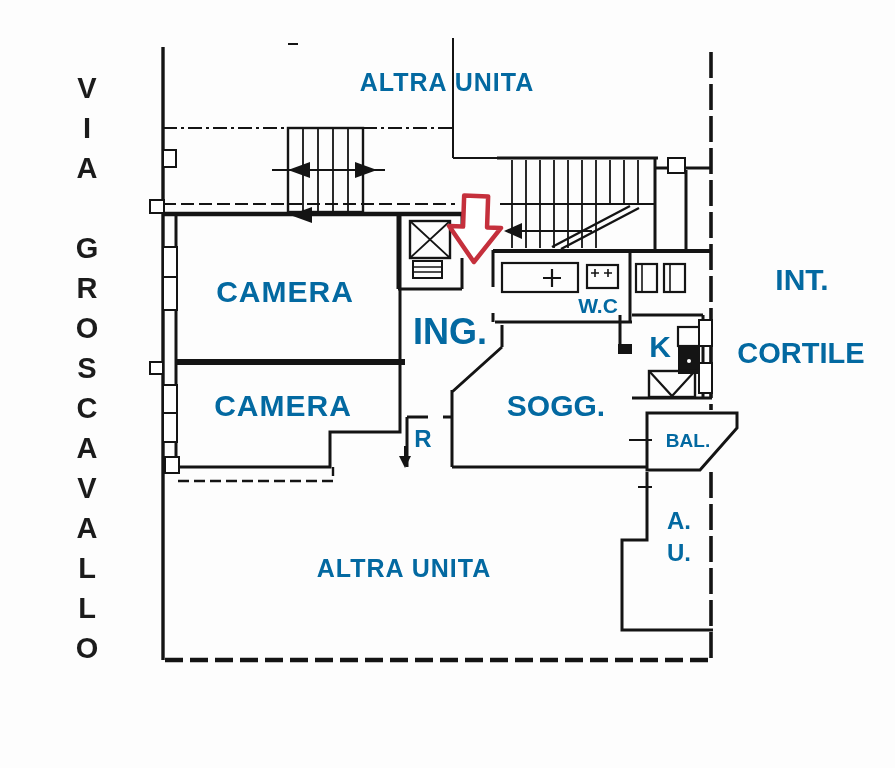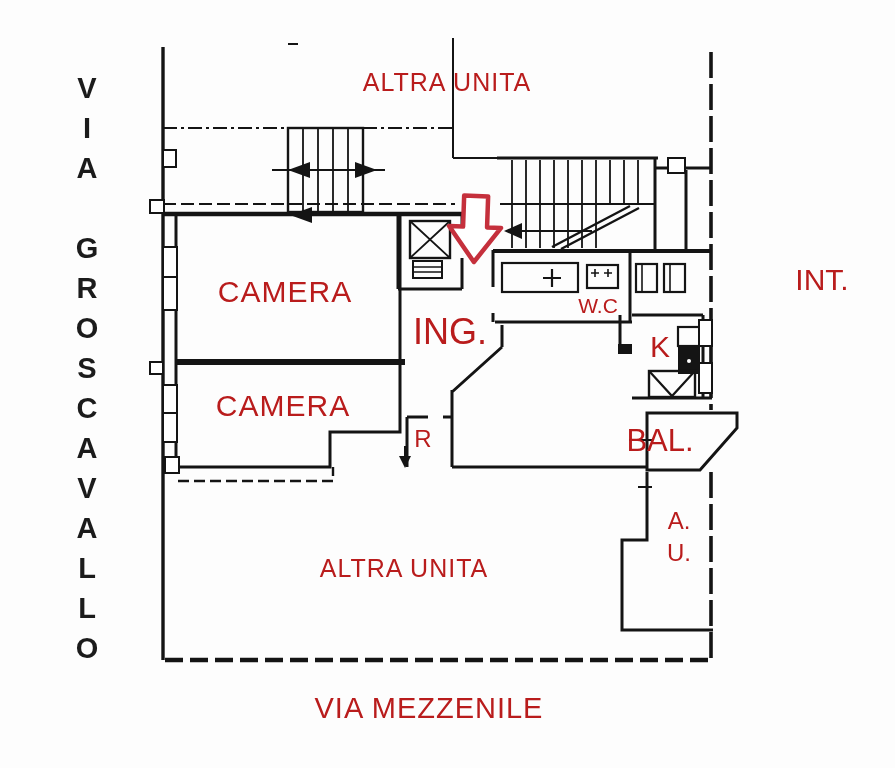--- a/index.html
+++ b/index.html
@@ -8,23 +8,23 @@
     width:895px;height:768px;
     background:#fdfdfd;
     font-family:"Liberation Sans", sans-serif;
     color:#1b1b1b;
     overflow:hidden;
   }
   .plan-svg{position:absolute;left:0;top:0;}
   .lbl{
     position:absolute;
     transform:translate(-50%,-50%);
-    font-weight:400;
+    font-weight:700;
     white-space:nowrap;
-    color:#b91c1c;
+    color:#0369a1;
     line-height:1;
   }
   .lbl-street-left{
     position:absolute;
     left:70px;top:72px;
     writing-mode:vertical-lr;
     text-orientation:upright;
     letter-spacing:8px;
     font-size:29px;
     font-weight:700;
@@ -33,23 +33,23 @@
   }
   .lbl-altra-top{left:447px;top:82px;font-size:25px;letter-spacing:1px;}
   .lbl-altra-bottom{left:404px;top:568px;font-size:25px;letter-spacing:1px;}
   .lbl-camera1{left:285px;top:292px;font-size:30px;letter-spacing:1px;}
   .lbl-camera2{left:283px;top:406px;font-size:30px;letter-spacing:1px;}
   .lbl-ing{left:450px;top:332px;font-size:36px;}
   .lbl-wc{left:598px;top:305px;font-size:21px;}
   .lbl-sogg{left:556px;top:406px;font-size:30px;}
   .lbl-k{left:660px;top:347px;font-size:30px;}
   .lbl-r{left:423px;top:439px;font-size:24px;}
-  .lbl-bal{left:660px;top:440px;font-size:31px;}
+  .lbl-bal{left:688px;top:440px;font-size:19px;}
   .lbl-au{left:679px;top:537px;font-size:24px;white-space:pre-line;text-align:center;line-height:1.35;}
-  .lbl-int{left:802px;top:280px;font-size:30px;margin-left:20px;}
+  .lbl-int{left:802px;top:280px;font-size:30px;}
   .lbl-cortile{left:801px;top:353px;font-size:29px;}
   .lbl-mezzenile{left:429px;top:708px;font-size:29px;letter-spacing:1px;}
 </style>
 </head>
 <body>
 
 <div class="canvas">
 
   <svg class="plan-svg" width="895" height="768" viewBox="0 0 895 768">
 
@@ -153,21 +153,22 @@
     <path d="M463,196 H487 V227 H501 L475,262 L449,227 H463 Z" fill="#ffffff" stroke="#c5303c" stroke-width="4.5" stroke-linejoin="round" transform="rotate(2 475 229)"></path>
   </svg>
 
   <div class="lbl-street-left">VIA GROSCAVALLO</div>
   <div class="lbl lbl-altra-top">ALTRA UNITA</div>
   <div class="lbl lbl-altra-bottom">ALTRA UNITA</div>
   <div class="lbl lbl-camera1">CAMERA</div>
   <div class="lbl lbl-camera2">CAMERA</div>
   <div class="lbl lbl-ing">ING.</div>
   <div class="lbl lbl-wc">W.C</div>
+  <div class="lbl lbl-sogg">SOGG.</div>
   <div class="lbl lbl-k">K</div>
   <div class="lbl lbl-r">R</div>
   <div class="lbl lbl-bal">BAL.</div>
   <div class="lbl lbl-au">A.
 U.</div>
   <div class="lbl lbl-int">INT.</div>
-  <div class="lbl lbl-mezzenile">VIA MEZZENILE</div>
+  <div class="lbl lbl-cortile">CORTILE</div>
 
 </div>
 
 </body></html>

